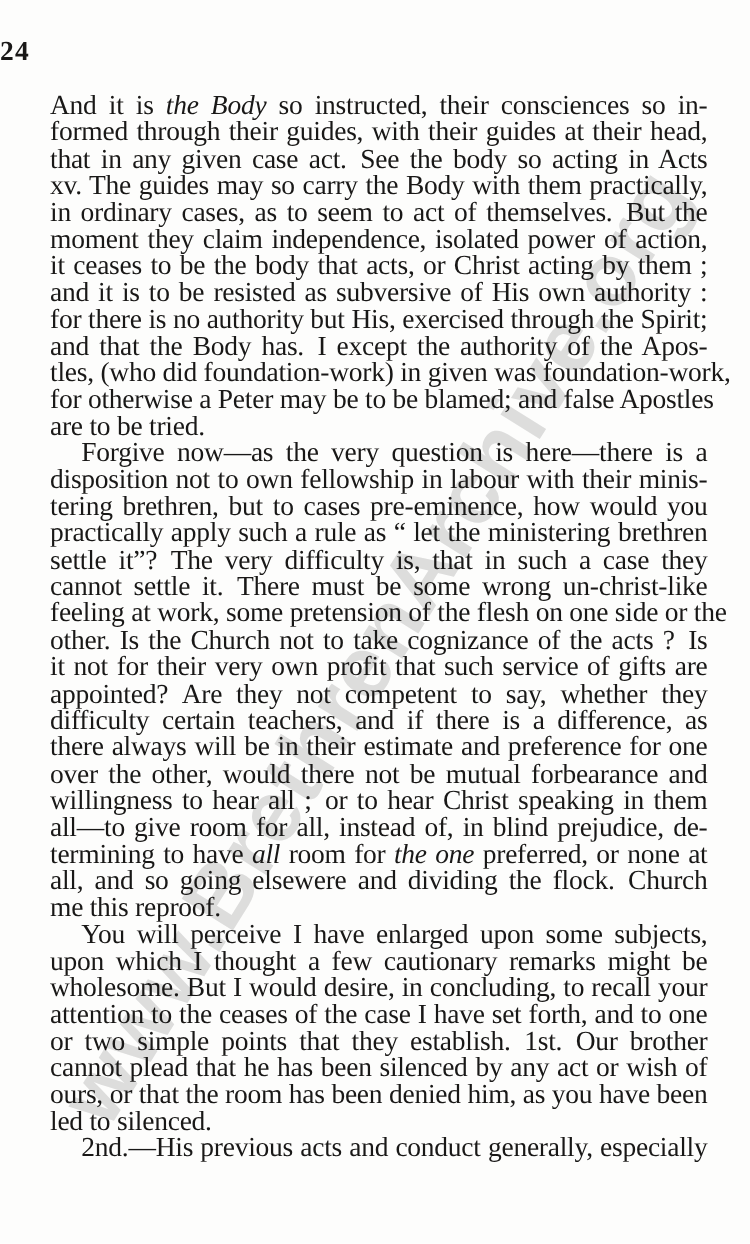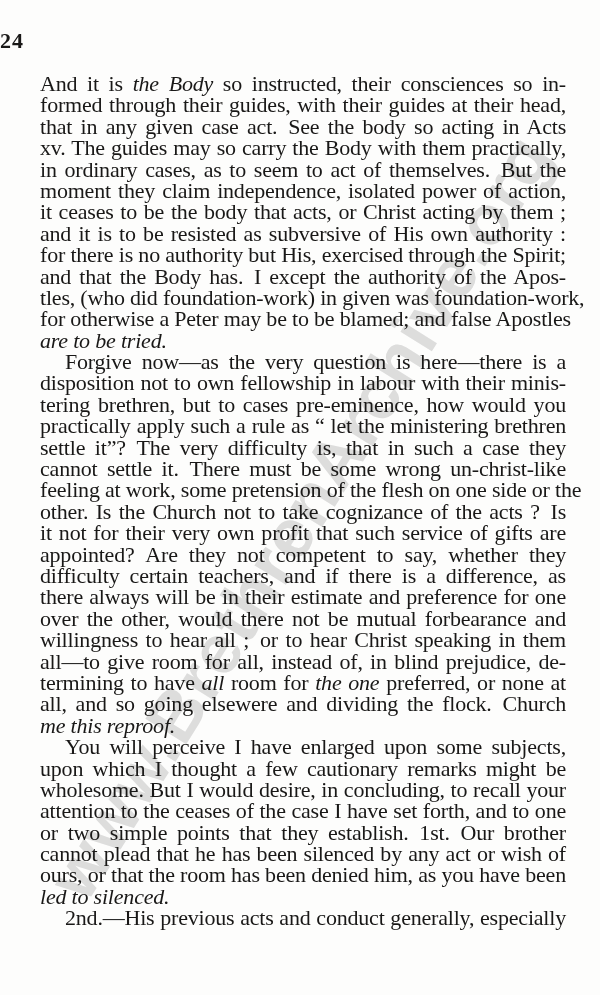--- a/index.html
+++ b/index.html
@@ -53,21 +53,20 @@
     font-size: 22px;
     letter-spacing: -0.2px;
     line-height: 21.4px;
     height: 21.4px;
     text-align: justify;
     text-align-last: justify;
     white-space: nowrap;
   }
   .line.endpara {
     text-align-last: left;
-    font-style: italic;
   }
   .par.indent .line:first-child {
     text-indent: 25px;
   }
 </style>
 </head>
 <body>
 
 <div class="page">
   <div class="watermark">www.BrethrenArchive.org</div>

